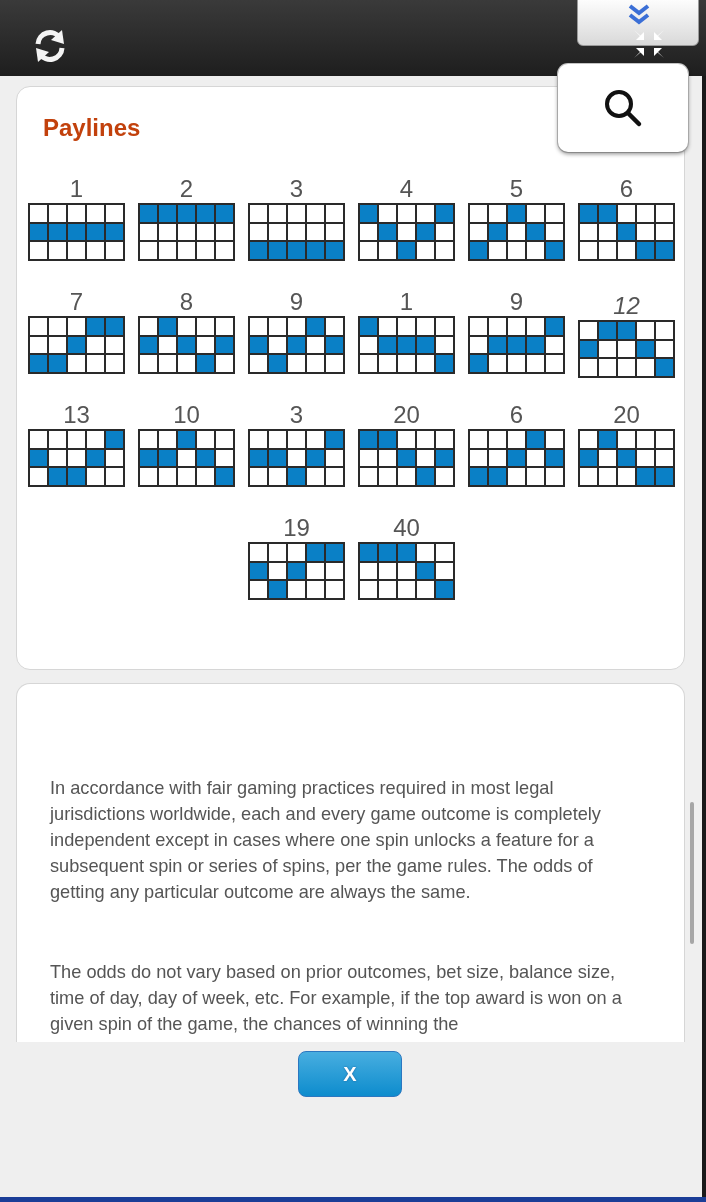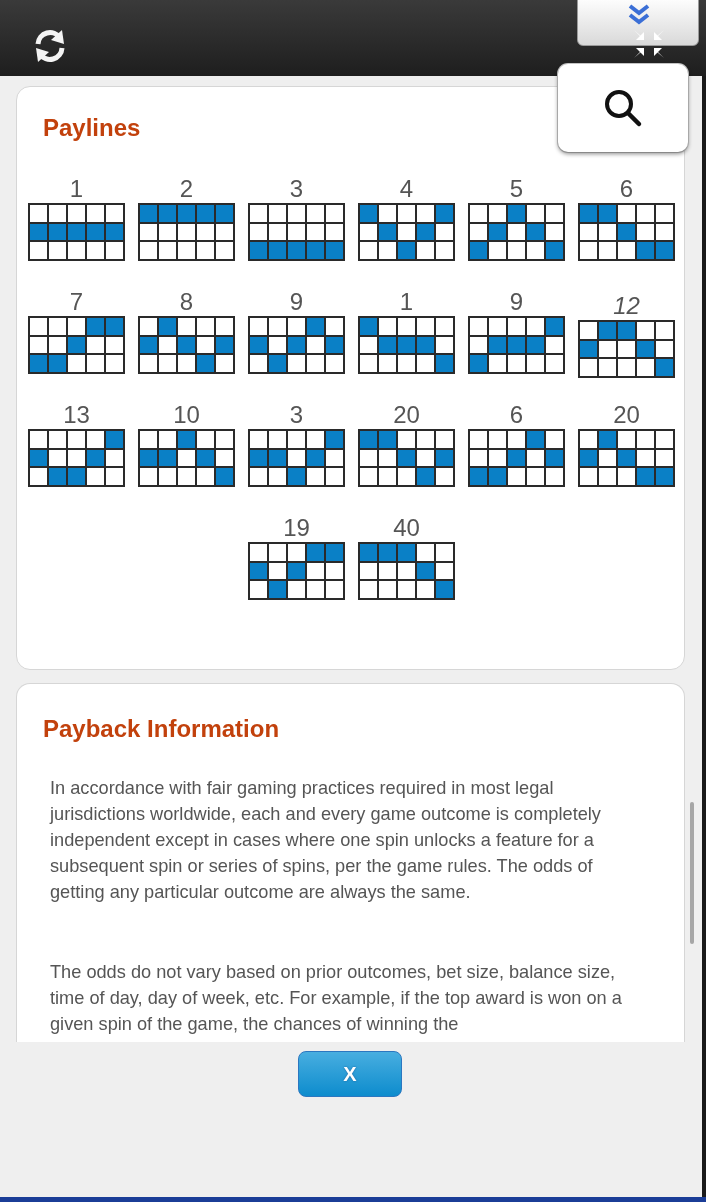--- a/index.html
+++ b/index.html
@@ -532,21 +532,20 @@
           <div class="cell" style="background: rgb(255, 255, 255);"></div>
           <div class="cell" style="background: rgb(255, 255, 255);"></div>
           <div class="cell" style="background: rgb(255, 255, 255);"></div>
           <div class="cell on" style="background: rgb(10, 128, 198);"></div>
         </div>
       </div>
     </div>
 </div>
 
 <div class="card card-payback">
-  <div class="card-title" style="top:31px;">Payback Information</div>
   <div class="payback-text" style="top:275px;">The odds do not vary based on prior outcomes, bet size, balance size, time of day, day of week, etc. For example, if the top award is won on a given spin of the game, the chances of winning the</div>
   <div class="payback-text" style="top:91px;">In accordance with fair gaming practices required in most legal jurisdictions worldwide, each and every game outcome is completely independent except in cases where one spin unlocks a feature for a subsequent spin or series of spins, per the game rules. The odds of getting any particular outcome are always the same.</div>
 </div>
 
 <div class="scrollbar"></div>
 
 <div class="clip-bar"></div>
 
 <div class="close-btn">X</div>
 

